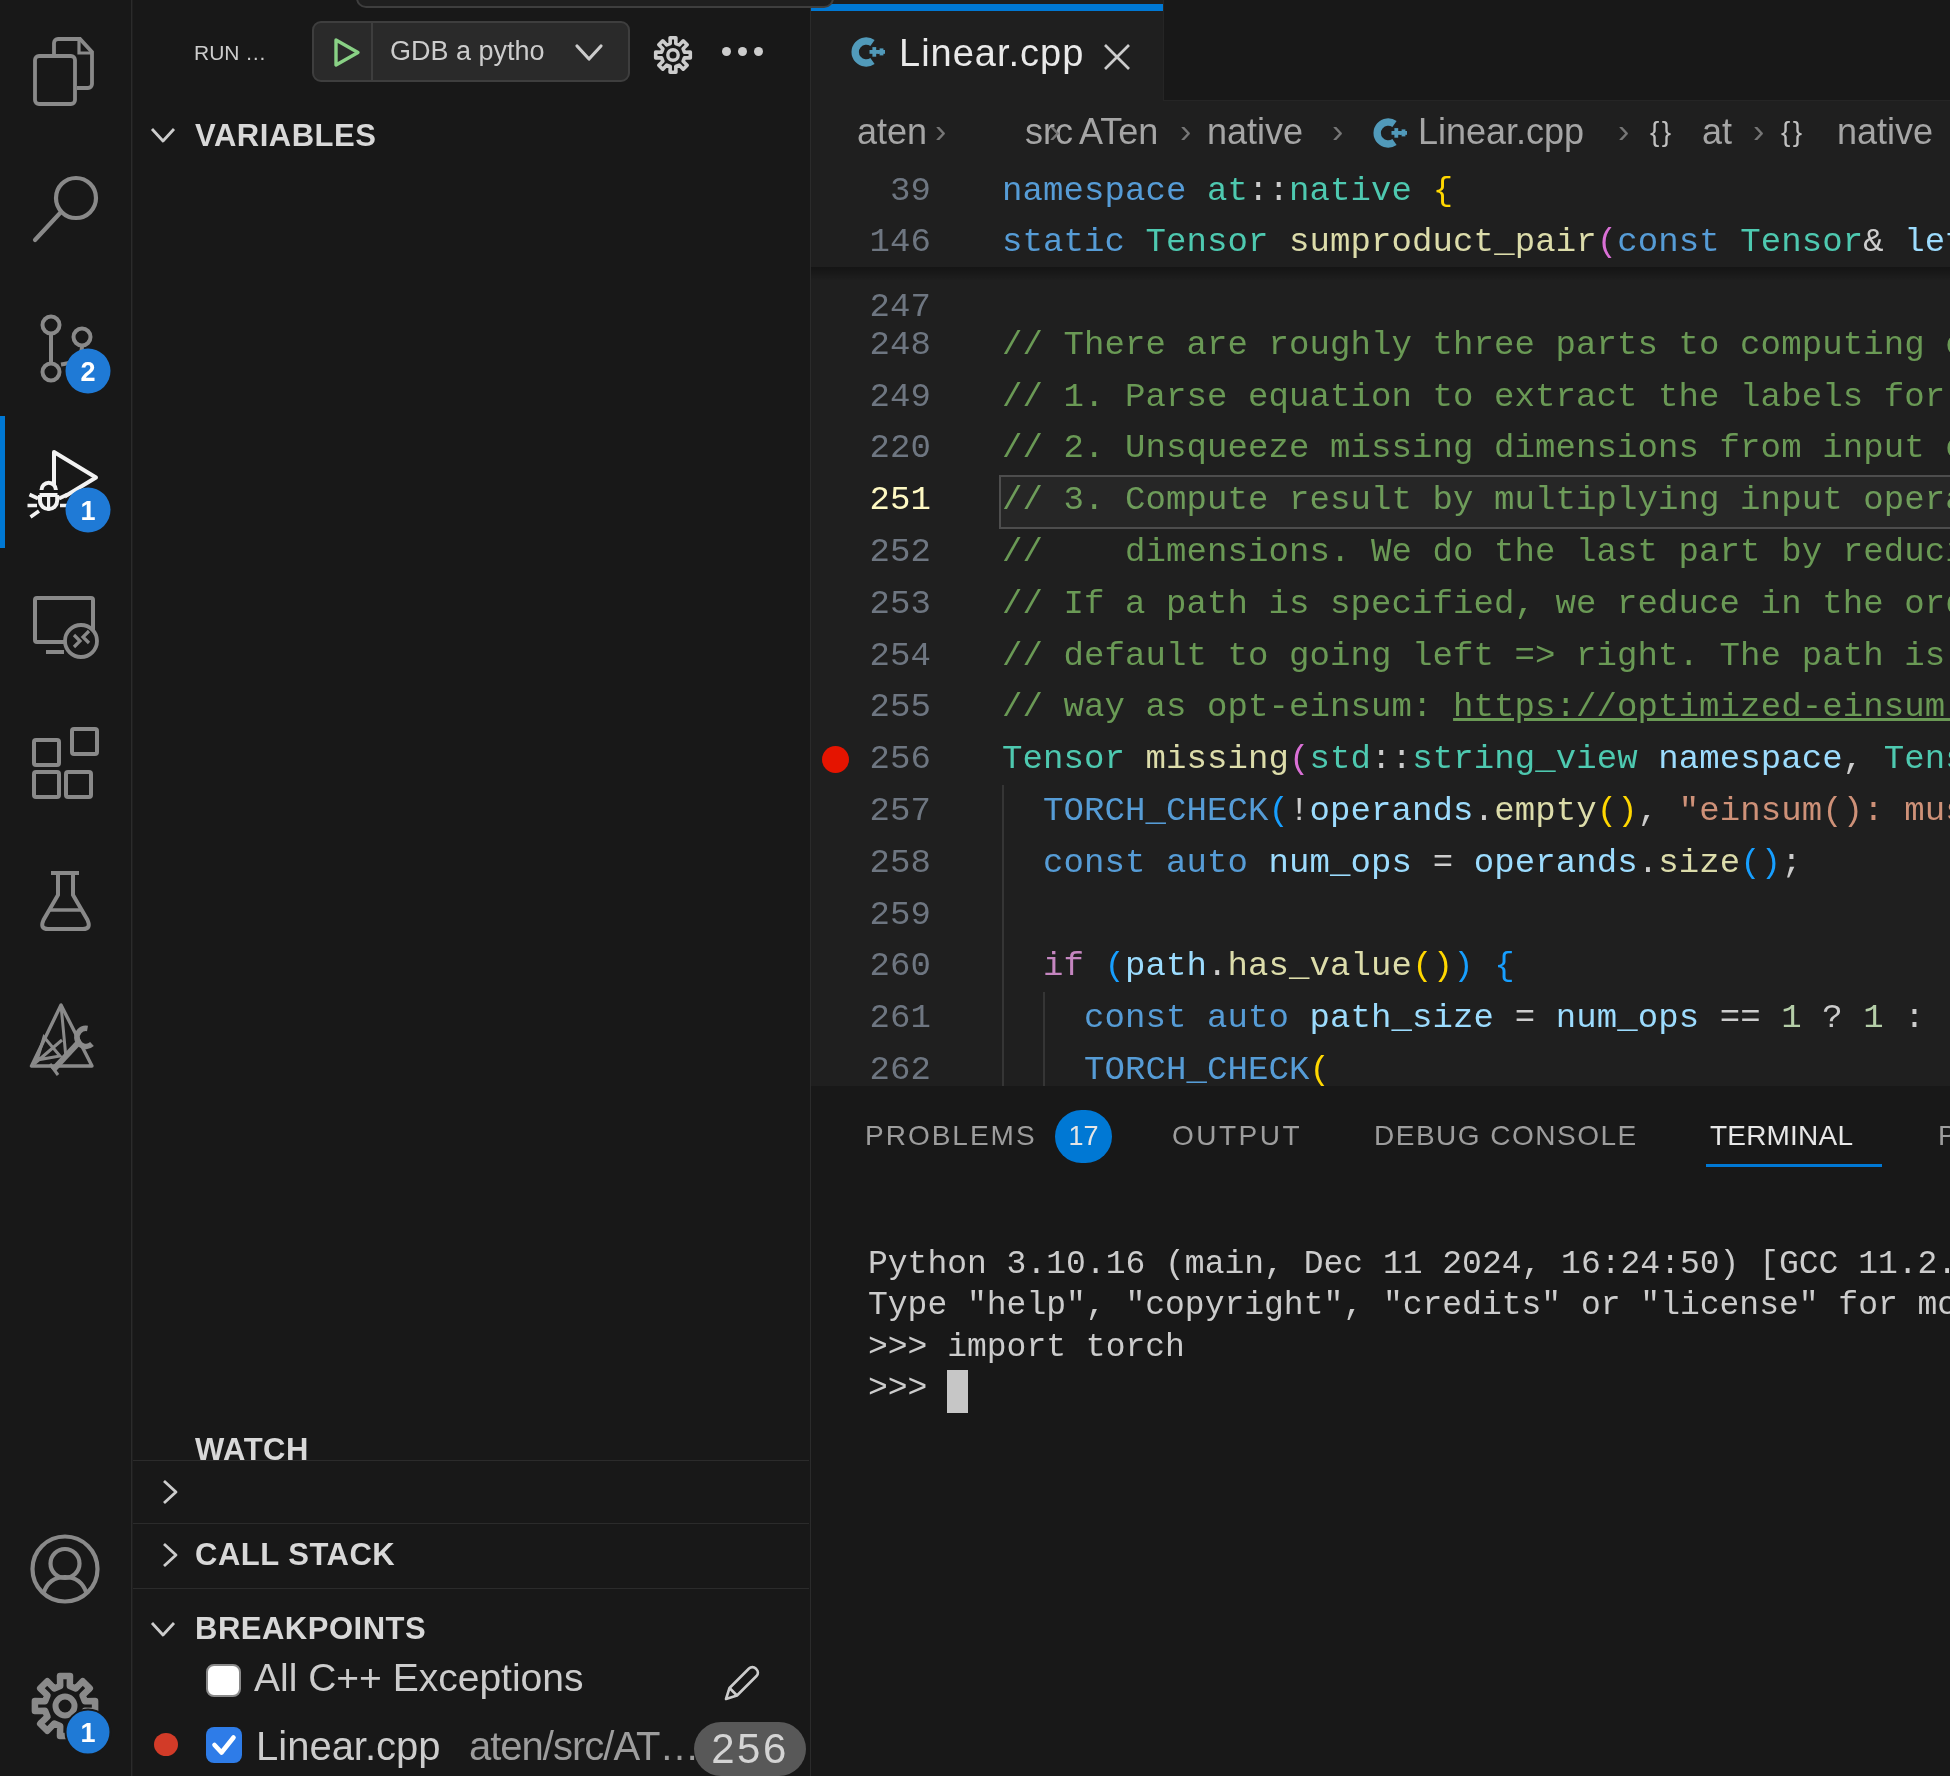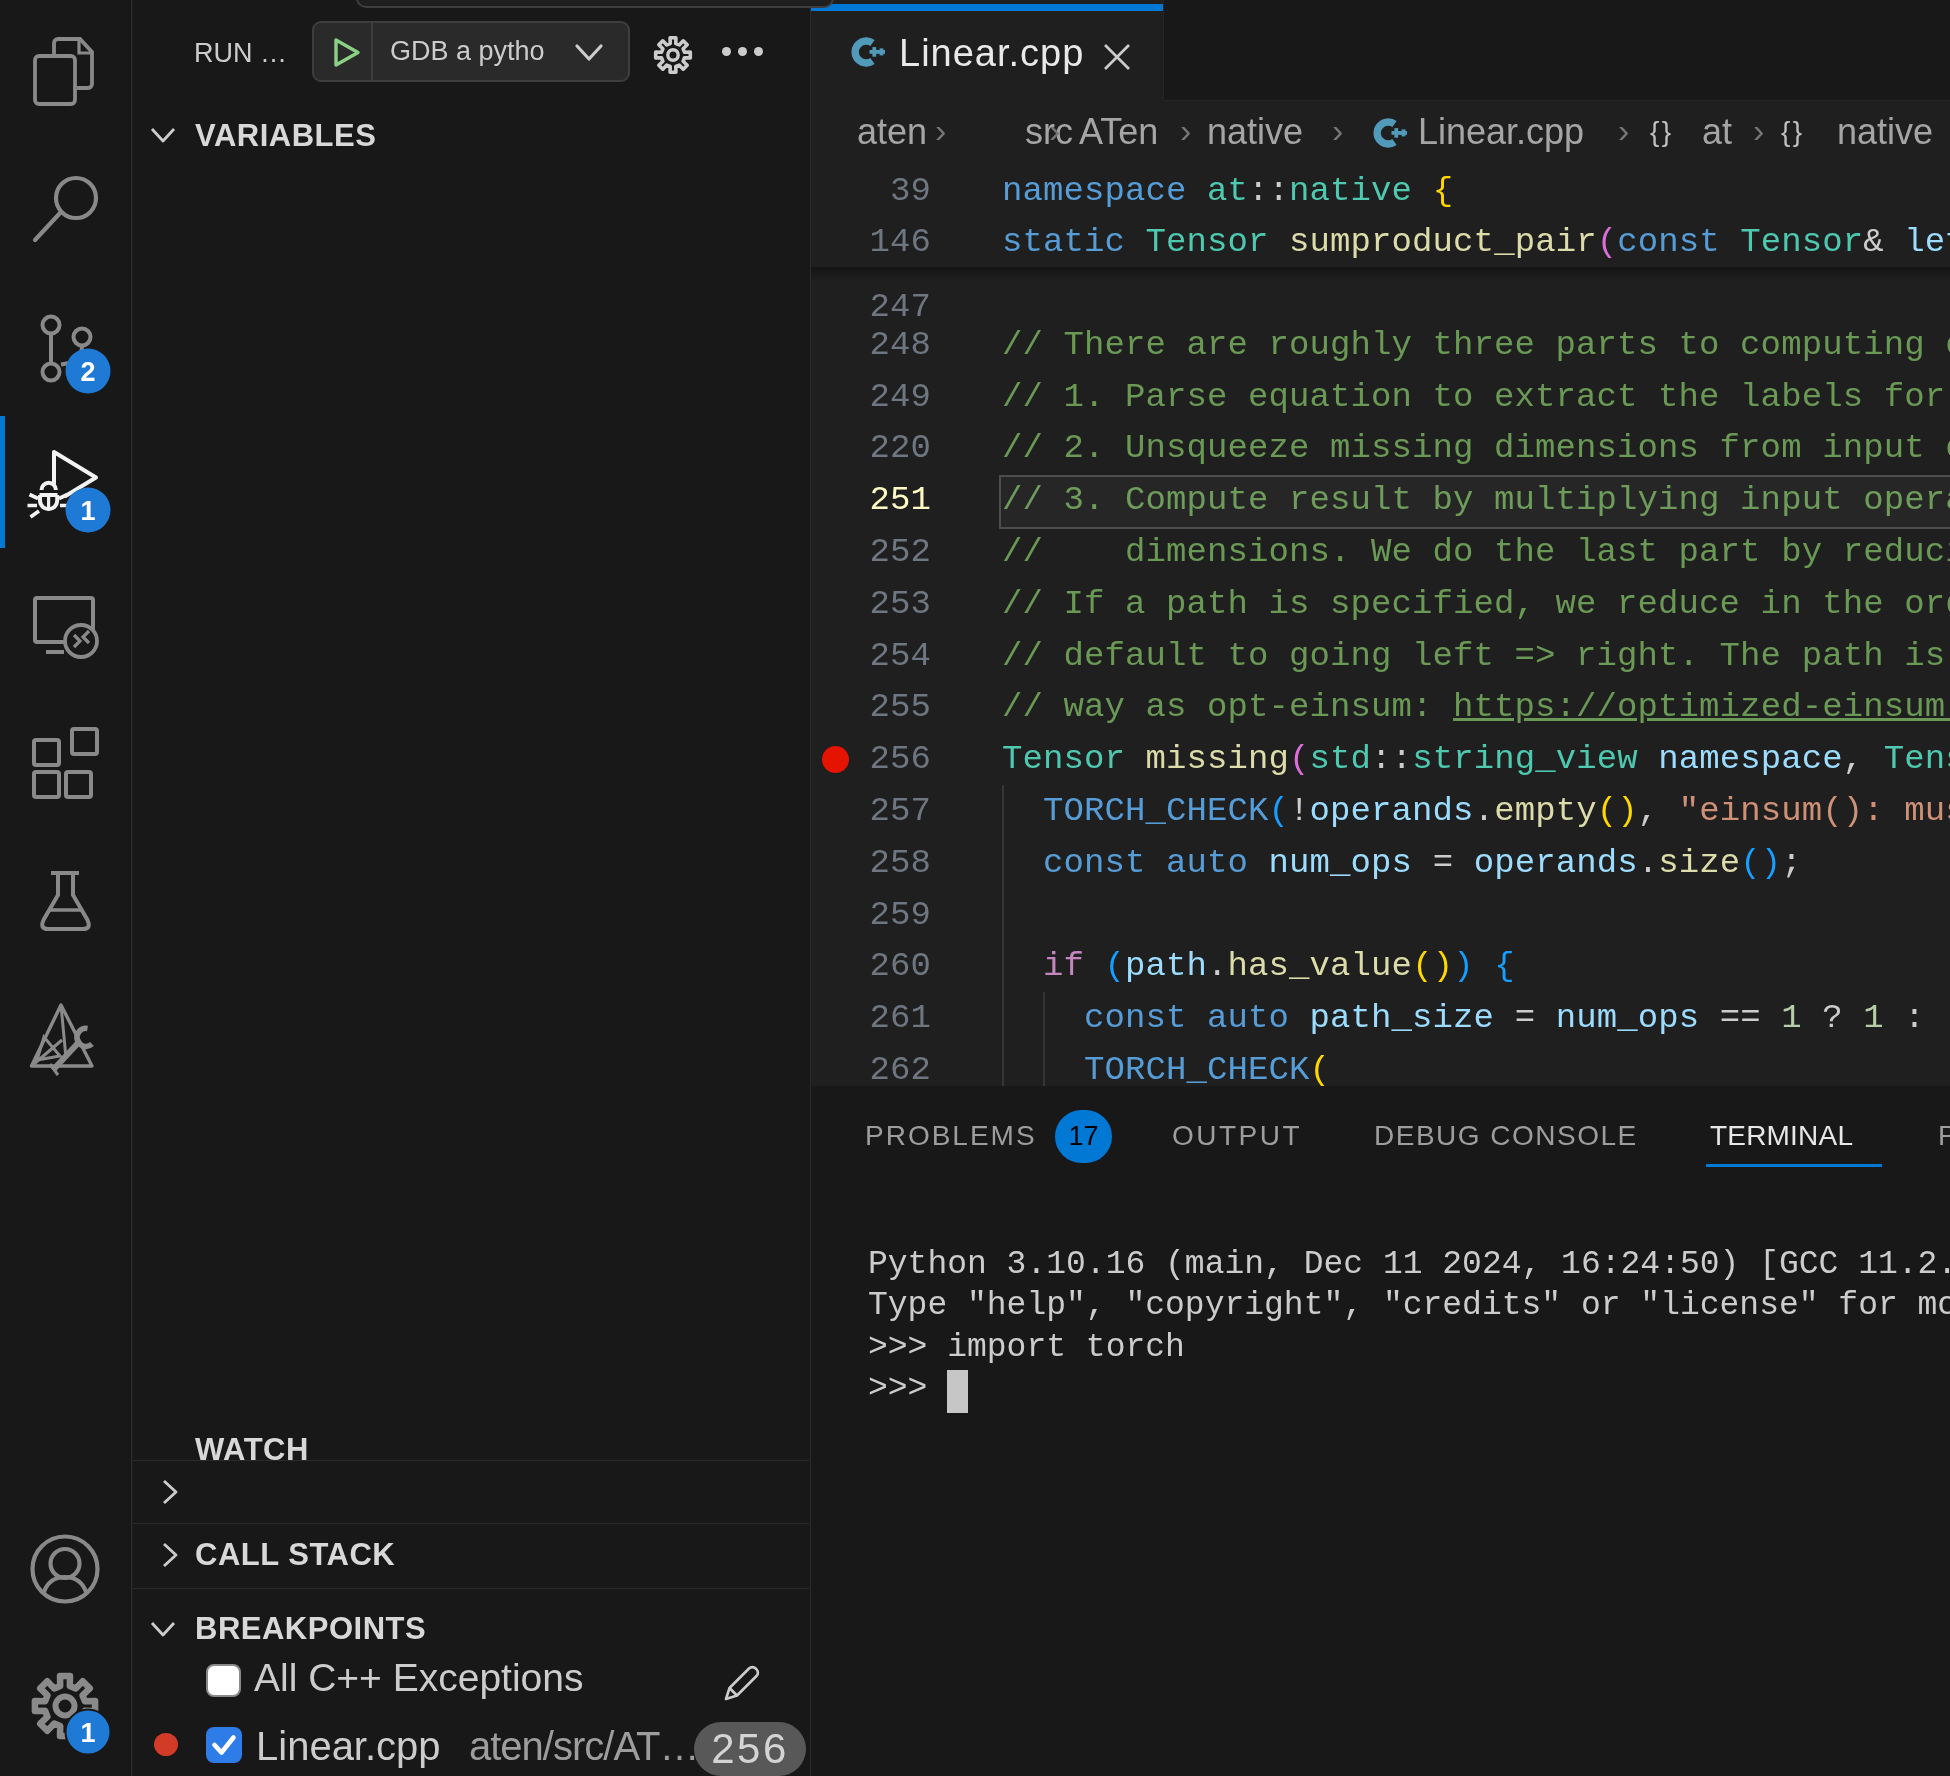--- a/index.html
+++ b/index.html
@@ -109,36 +109,36 @@
 
 <div class="abs" style="left:999px;top:475px;width:951px;height:50px;border:2px solid #4d4d4d;background:rgba(255,255,255,0.03)"></div>
 
 <div class="abs" style="left:1002px;top:785px;width:2px;height:301px;background:#353535"></div>
 <div class="abs" style="left:1043px;top:992px;width:2px;height:94px;background:#353535"></div>
 
 <div class="abs" style="left:822px;top:746px;width:27px;height:27px;border-radius:50%;background:#e51400"></div>
 
 <div class="abs" style="left:810px;top:1086px;width:1140px;height:690px;background:#181818"></div>
 <div class="ptab" style="left:865px;letter-spacing:2px">PROBLEMS</div>
-<div class="abs" style="left:1055px;top:1110px;width:57px;height:53px;border-radius:27px;background:#0078d4;color:#000000;font-size:27px;text-align:center;line-height:53px">17</div>
+<div class="abs" style="left:1055px;top:1110px;width:57px;height:53px;border-radius:27px;background:#0078d4;color:#e5e5e5;font-size:27px;text-align:center;line-height:53px">17</div>
 <div class="ptab" style="left:1172px;letter-spacing:2.5px">OUTPUT</div>
 <div class="ptab" style="left:1374px;letter-spacing:1.5px">DEBUG CONSOLE</div>
 <div class="ptab" style="left:1710px;color:#e7e7e7">TERMINAL</div>
 <div class="ptab" style="left:1938px">PORTS</div>
 <div class="abs" style="left:1706px;top:1164px;width:176px;height:3px;background:#0078d4"></div>
 
 <div class="mono abs" style="left:868px;top:1244px;font-size:33px;line-height:41.4px;color:#cccccc">Python 3.10.16 (main, Dec 11 2024, 16:24:50) [GCC 11.2.0] on linux
 Type "help", "copyright", "credits" or "license" for more information.
 &gt;&gt;&gt; import torch
 &gt;&gt;&gt; </div>
 <div class="abs" style="left:947px;top:1370px;width:21px;height:43px;background:#c6c6c6"></div>
 
 <div class="abs" style="left:133px;top:0;width:677px;height:1776px;background:#181818;border-right:1px solid #2b2b2b"></div>
 
-<div class="abs" style="left:194px;top:22px;height:62px;line-height:62px;font-size:27px;color:#cccccc">RUN …</div>
+<div class="abs" style="left:194px;top:22px;height:62px;line-height:62px;font-size:21px;color:#cccccc">RUN …</div>
 <div class="abs" style="left:312px;top:21px;width:318px;height:61px;background:#2a2a2a;border:2px solid #3e3e3e;border-radius:9px;box-sizing:border-box"></div>
 <svg class="abs" style="left:330px;top:36px" width="34" height="34" viewBox="0 0 34 34">
   <path d="M6 4 L28 16.5 L6 29 Z" fill="none" stroke="#89d185" stroke-width="3.4" stroke-linejoin="round"></path>
 </svg>
 <div class="abs" style="left:371px;top:23px;width:2px;height:57px;background:#3e3e3e"></div>
 <div class="abs" style="left:390px;top:21px;width:182px;height:61px;line-height:61px;font-size:27px;color:#cccccc;overflow:hidden;white-space:nowrap">GDB a pytho</div>
 <svg class="abs" style="left:574px;top:42px" width="32" height="22" viewBox="0 0 32 22">
   <path d="M3 4 L15 17 L27 4" fill="none" stroke="#cccccc" stroke-width="3.2" stroke-linejoin="round" stroke-linecap="round"></path>
 </svg>
 <svg class="abs" style="left:650px;top:32px" width="46" height="46" viewBox="0 0 46 46">

